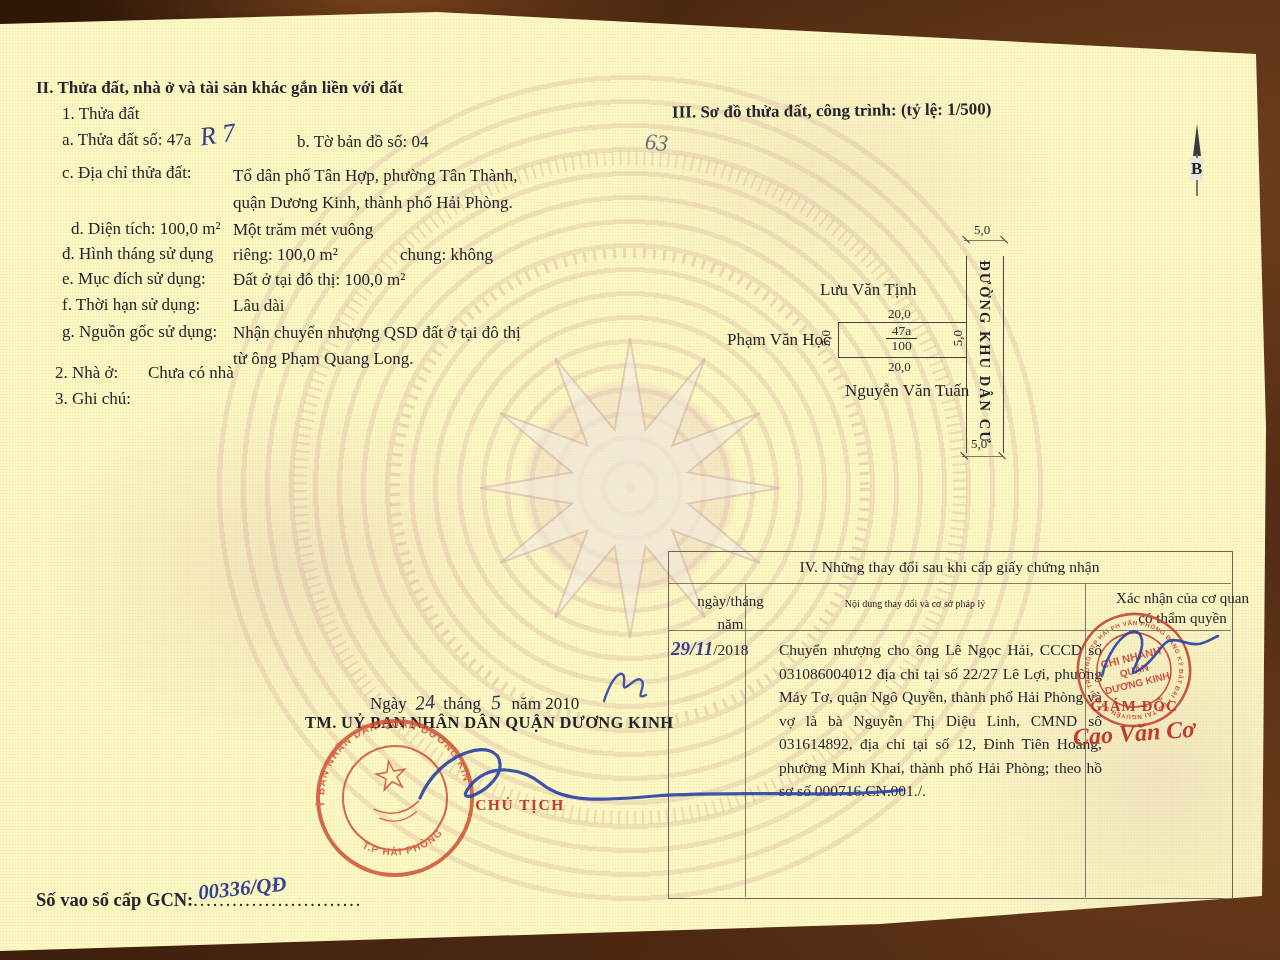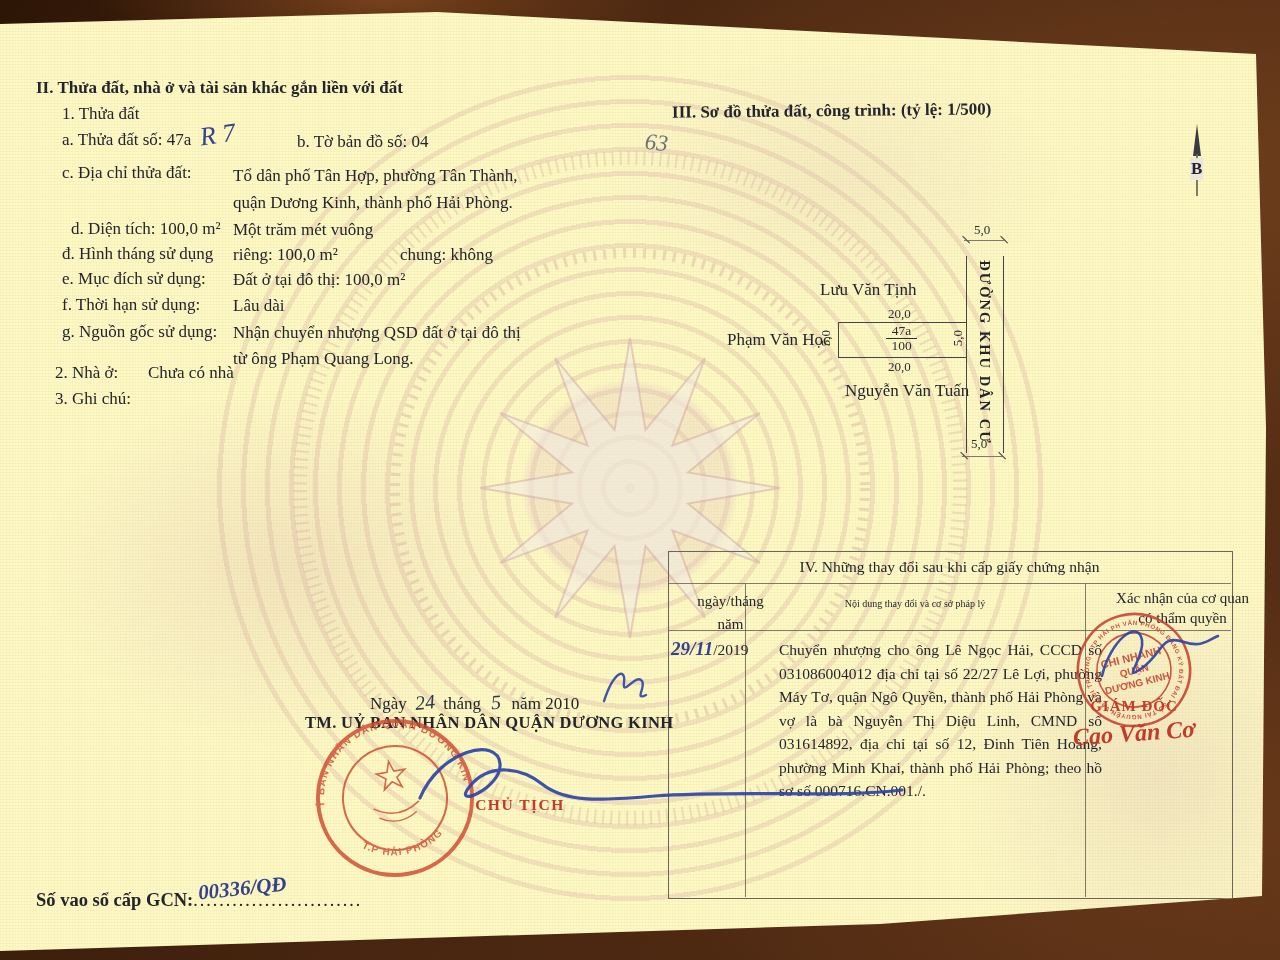--- a/index.html
+++ b/index.html
@@ -124,21 +124,21 @@
   <div class="abs tline" style="left:668px;top:622px;width:563px;height:1.2px;"></div>
   <div class="abs tline" style="left:745px;top:575px;width:1.2px;height:314px;"></div>
   <div class="abs tline" style="left:1085px;top:575px;width:1.2px;height:314px;"></div>
 
   <div class="abs txt" style="left:668px;top:550px;width:563px;text-align:center;font-size:15.5px;z-index:2;">IV. Những thay đổi sau khi cấp giấy chứng nhận</div>
   <div class="abs txt cellp" style="left:670px;top:582px;width:73px;text-align:center;font-size:15px;z-index:2;">ngày/tháng năm</div>
   <div class="abs txt" style="left:746px;top:590px;width:338px;text-align:center;font-size:10px;z-index:2;">Nội dung thay đổi và cơ sở pháp lý</div>
   <div class="abs txt cellp" style="left:1088px;top:580px;width:141px;text-align:center;font-size:15px;line-height:1.35;z-index:2;">Xác nhận của cơ quan có thẩm quyền</div>
 
   <div class="abs" style="left:671px;top:630px;z-index:3;white-space:nowrap;">
-    <span class="hand b" style="font-size:19px;">29/11</span><span class="txt" style="font-size:15.5px;position:static;">/2019</span>
+    <span class="hand b" style="font-size:19px;">29/11</span><span class="txt" style="font-size:15.5px;position:static;">/2018</span>
   </div>
   <div class="abs txt cellp" style="left:755px;top:630px;width:323px;z-index:2;">Chuyển nhượng cho ông Lê Ngọc Hải, CCCD số 031086004012 địa chỉ tại số 22/27 Lê Lợi, phường Máy Tơ, quận Ngô Quyền, thành phố Hải Phòng và vợ là bà Nguyễn Thị Diệu Linh, CMND số 031614892, địa chỉ tại số 12, Đinh Tiên Hoàng, phường Minh Khai, thành phố Hải Phòng; theo hồ sơ số 000716.CN.001./.</div>
 
   <svg class="abs" style="left:1072px;top:600px;z-index:3;transform:rotate(-14deg);opacity:.88;" width="124" height="124">
     <defs>
         <path id="ringPath" d="M 62 17 A 45 45 0 1 1 61.9 17"></path>
       </defs>
     <circle cx="62" cy="62" r="56" fill="none" stroke="#c8402e" stroke-width="2.6"></circle>
     <circle cx="62" cy="62" r="37" fill="none" stroke="#c8402e" stroke-width="1.6"></circle>
     <text font-size="6.2" fill="#c8402e" letter-spacing="0.6" font-weight="bold" font-family="Liberation Sans, sans-serif">

